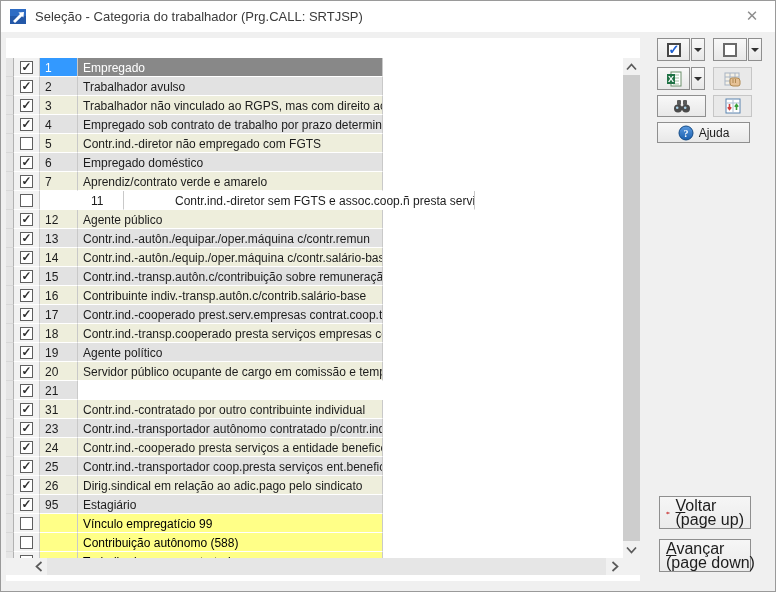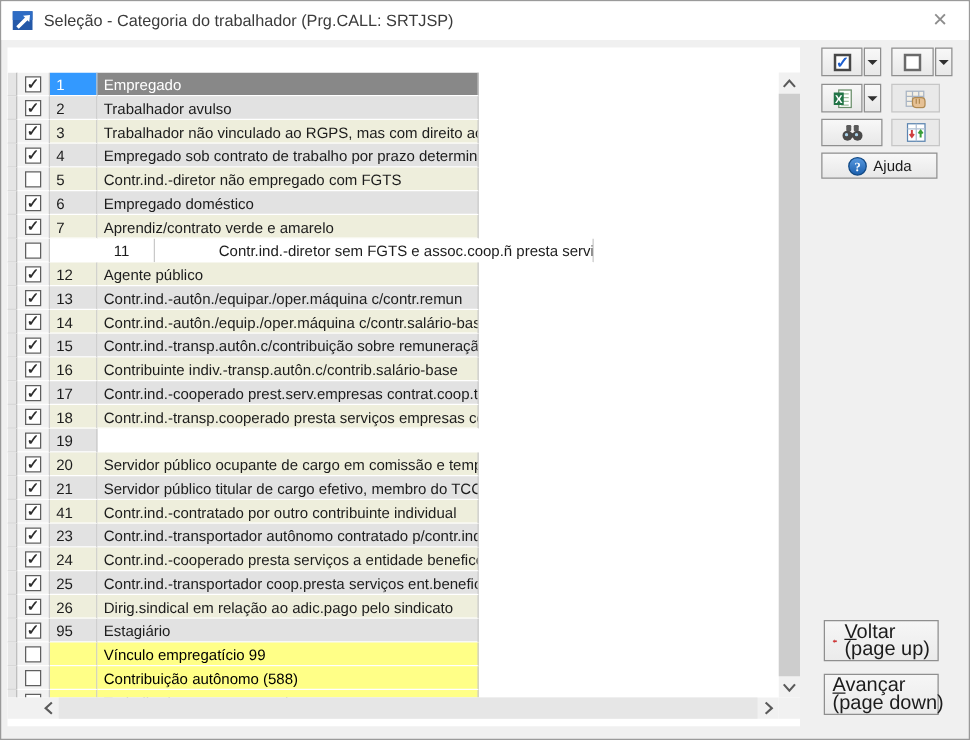--- a/index.html
+++ b/index.html
@@ -189,43 +189,43 @@
           </div>
           <div class="c cvalor">18</div>
           <div class="c cdesc">Contr.ind.-transp.cooperado presta serviços empresas contr</div>
         </div>
         <div class="grow bg-gray">
           <div class="c rowhead"></div>
           <div class="c ccheck">
             <span class="cb">✓</span>
           </div>
           <div class="c cvalor">19</div>
+          <div class="c cdesc">Agente político</div>
         </div>
         <div class="grow bg-cream">
           <div class="c rowhead"></div>
           <div class="c ccheck">
             <span class="cb">✓</span>
           </div>
           <div class="c cvalor">20</div>
           <div class="c cdesc">Servidor público ocupante de cargo em comissão e temporário</div>
         </div>
         <div class="grow bg-gray">
           <div class="c rowhead"></div>
           <div class="c ccheck">
             <span class="cb">✓</span>
           </div>
           <div class="c cvalor">21</div>
-          <div class="c cdesc">Servidor público titular de cargo efetivo, membro do TCC</div>
-        </div>
-        <div class="grow bg-cream">
-          <div class="c rowhead"></div>
-          <div class="c ccheck">
-            <span class="cb">✓</span>
-          </div>
-          <div class="c cvalor">41</div>
+        </div>
+        <div class="grow bg-cream">
+          <div class="c rowhead"></div>
+          <div class="c ccheck">
+            <span class="cb">✓</span>
+          </div>
+          <div class="c cvalor">31</div>
           <div class="c cdesc">Contr.ind.-contratado por outro contribuinte individual</div>
         </div>
         <div class="grow bg-gray">
           <div class="c rowhead"></div>
           <div class="c ccheck">
             <span class="cb">✓</span>
           </div>
           <div class="c cvalor">23</div>
           <div class="c cdesc">Contr.ind.-transportador autônomo contratado p/contr.ind</div>
         </div>

